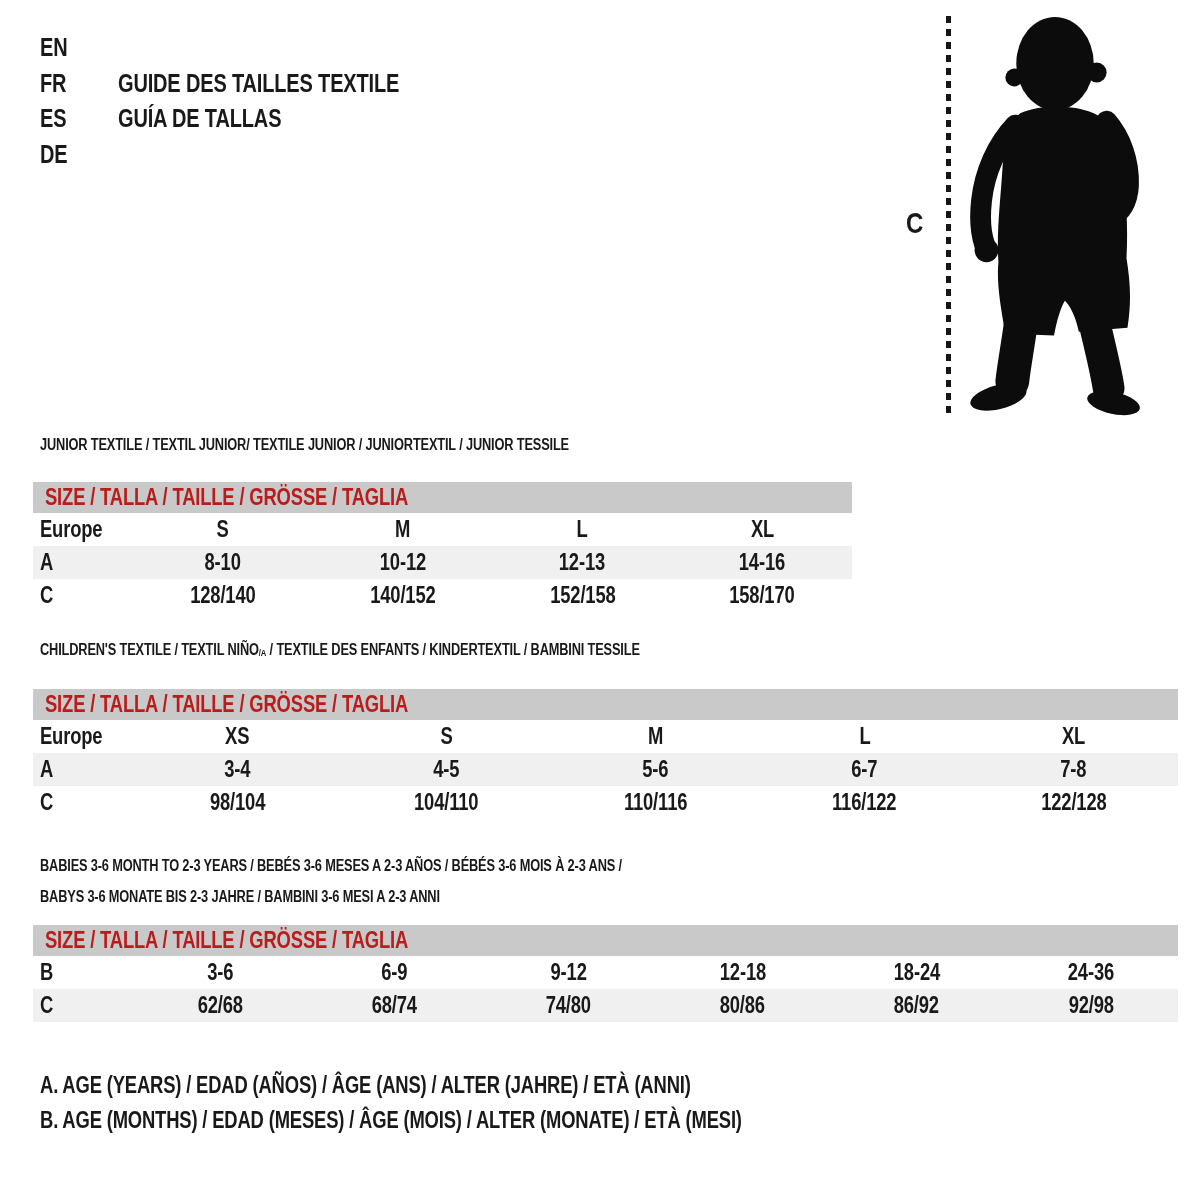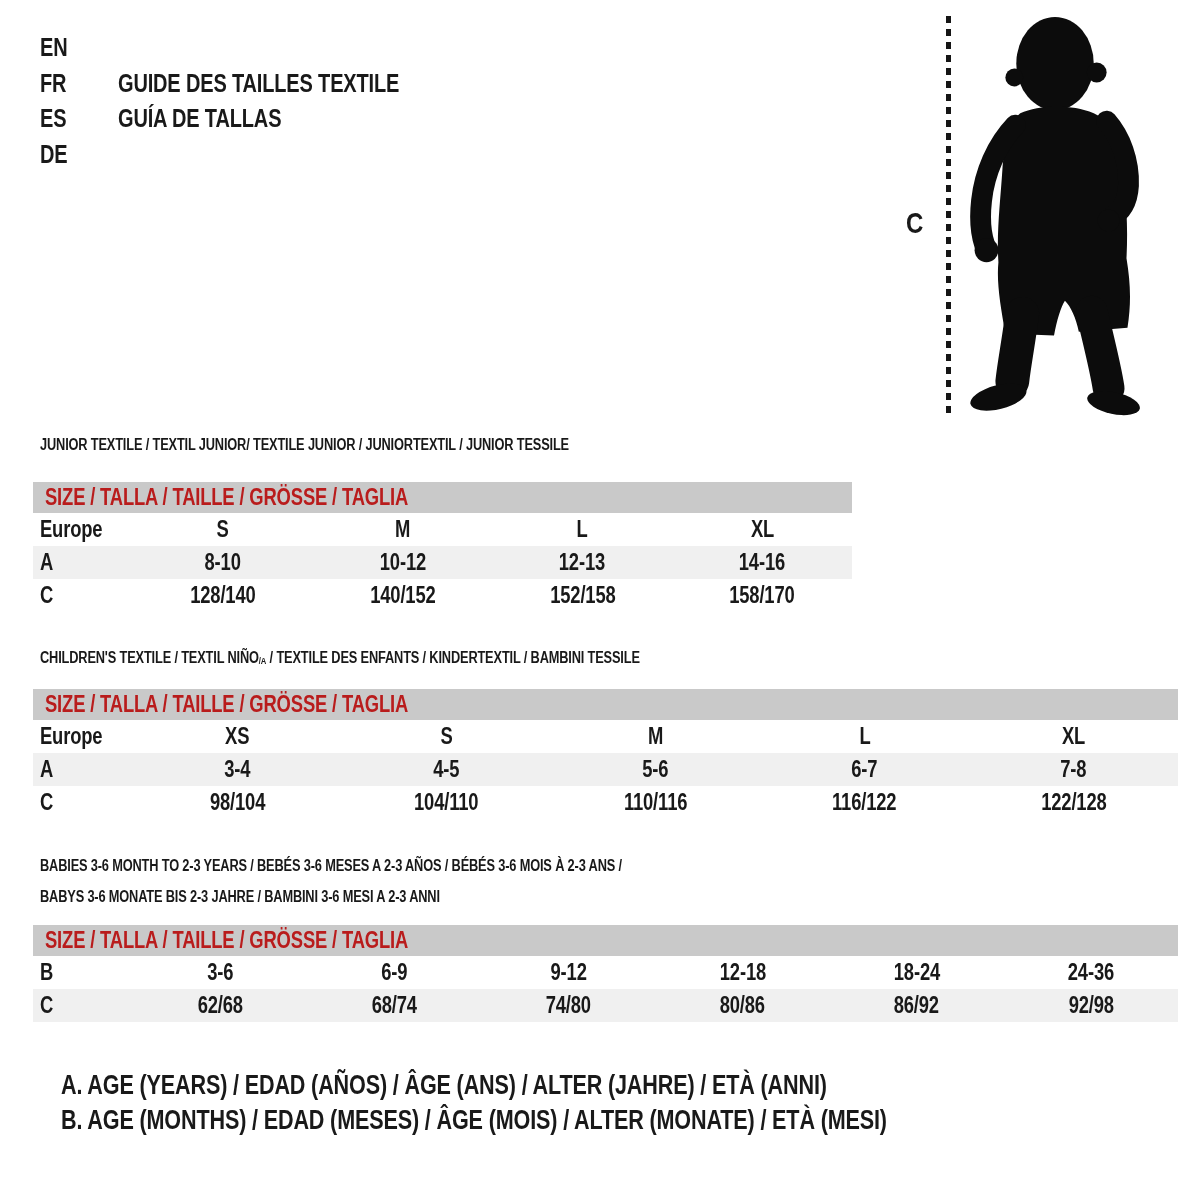--- a/index.html
+++ b/index.html
@@ -17,38 +17,38 @@
 
   
   svg.fig{position:absolute;left:958px;top:6px;}
   .fig-line{position:absolute;left:946px;top:16px;width:5px;height:402px;
     background:repeating-linear-gradient(to bottom,#151515 0 7px,transparent 7px 13px);}
   .fig-label{position:absolute;left:906px;top:206px;font-size:30px;font-weight:700;}
 
   
   .section-title{position:absolute;left:40px;font-size:16px;font-weight:700;}
   #title-junior{top:436px;}
-  #title-children{top:641px;margin-top:8px;}
+  #title-children{top:641px;}
   #title-babies{top:850px;line-height:31px;}
   .sub{font-size:0.6em;position:relative;top:0.14em;}
 
   
   .stable{position:absolute;left:33px;}
   #table-junior{top:482px;width:819px;}
   #table-children{top:689px;width:1145px;}
   #table-babies{top:925px;width:1145px;}
   .thead{height:31px;background:#c9c9c9;display:flex;align-items:center;padding-left:12px;
     font-size:23px;font-weight:700;color:#b91c1c;box-sizing:border-box;}
   .trow{display:flex;align-items:center;height:33px;font-size:23px;font-weight:700;}
   .trow.shaded{background:#f0f0f0;}
   .rlabel{width:100px;padding-left:7px;box-sizing:border-box;flex:0 0 auto;}
   .cell{flex:1 1 0;text-align:center;}
 
   
-  .legend{position:absolute;left:40px;top:1068px;font-size:27px;font-weight:700;line-height:35px;margin-left:21px;}
+  .legend{position:absolute;left:40px;top:1068px;font-size:23px;font-weight:700;line-height:35px;}
 
   .sil{fill:#0c0c0c;}
   .s-arm{fill:none;stroke:#0c0c0c;stroke-width:21;stroke-linecap:round;}
   .s-leg{fill:none;stroke:#0c0c0c;stroke-width:34;stroke-linecap:round;}
   .s-leg2{fill:none;stroke:#0c0c0c;stroke-width:32;stroke-linecap:round;}
 </style>
 </head>
 <body>
 
 <div id="canvas">

